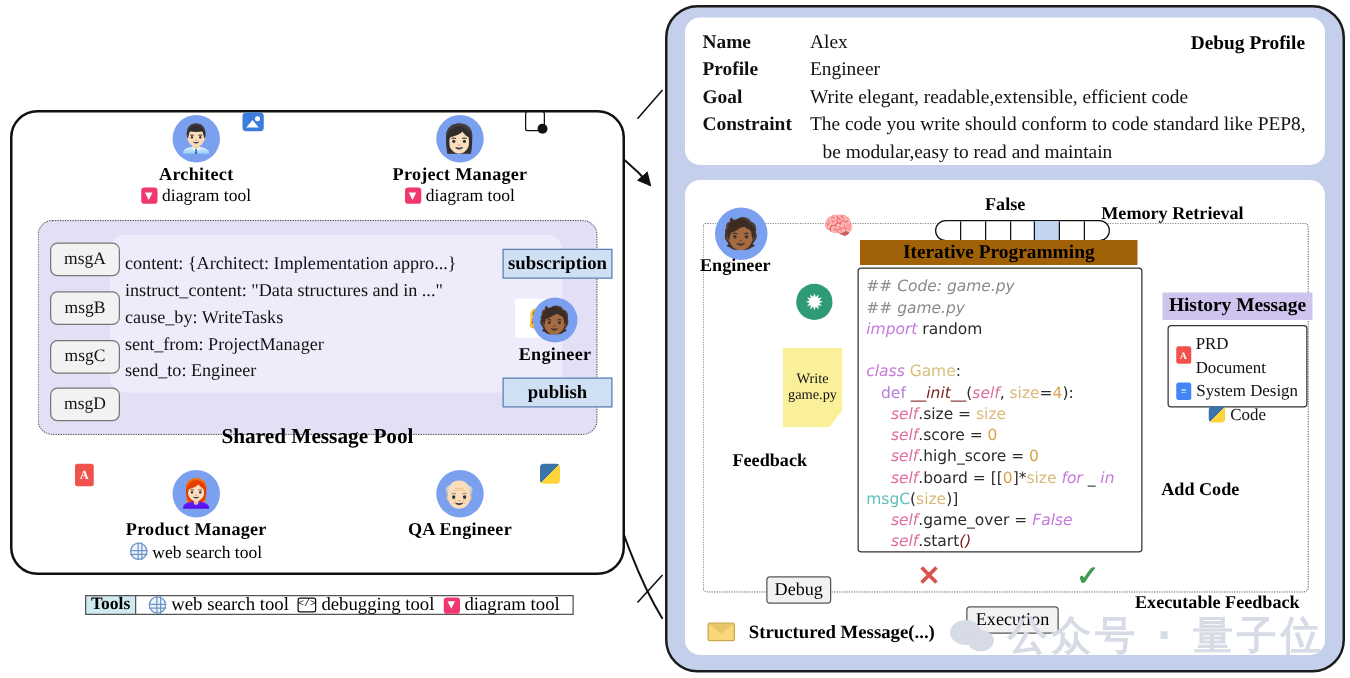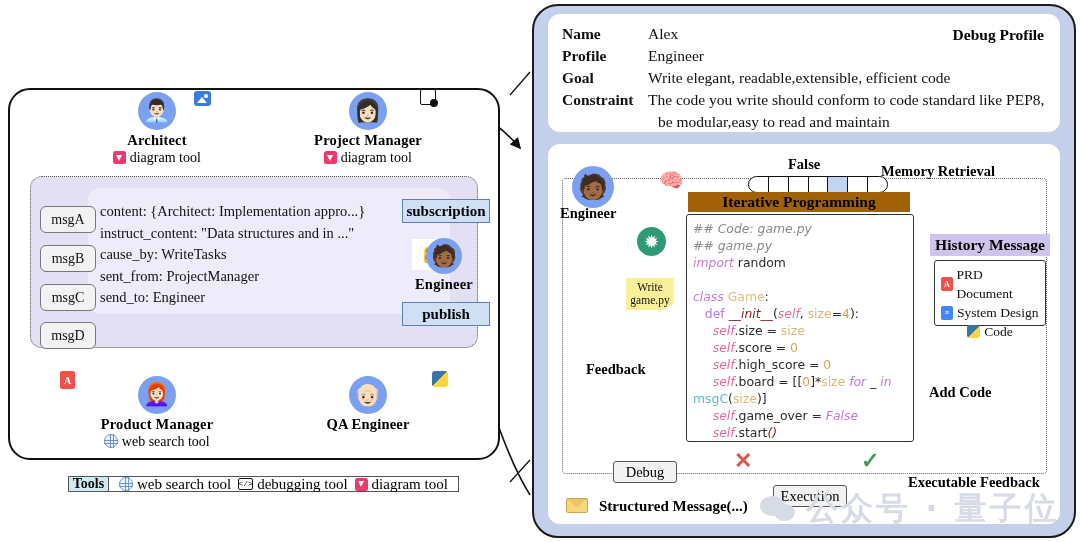--- a/index.html
+++ b/index.html
@@ -83,21 +83,21 @@
     background:#e3e0f5; border:1.6px dotted #555; border-radius:12px;
   }
   #msg-body{
     left:88px; top:188px; width:362px; height:126px;
     background:#eeecfb; border-radius:12px;
   }
   .msg-line{ font-size:14.5px; color:#111; line-height:21.5px; padding-left:12px;}
   .msgbox{
     position:absolute; width:56px;height:27px; border:1.3px solid #777;border-radius:6px;
     background:#f2f2f2; display:flex;align-items:center;justify-content:center;
-    font-size:14px; color:#111;margin-top:12px;
+    font-size:14px; color:#111;
   }
   #pool-title{
     left:30px; top:339px; width:448px; text-align:center;
     font-weight:bold; font-size:17px; color:#000;
   }
 
   .tagbox{
     position:absolute; background:#cfe0f5; border:1.2px solid #5f7fb0;
     font-weight:bold; font-size:15px; color:#000;
     display:flex;align-items:center;justify-content:center; padding:1px 6px;
@@ -192,21 +192,21 @@
   }
   #history-box div{display:flex;align-items:center;gap:4px;line-height:19px;}
 
   
   .nodebox{
     position:absolute; background:#f2f2f2; border:1.2px solid #555; border-radius:3px;
     font-size:14.5px; color:#000; display:flex;align-items:center;justify-content:center;
     padding:1px 6px;
   }
   #note-write{
-    position:absolute; left:626px; top:278px; width:48px; height:32px;
+    position:absolute; left:626px; top:278px; width:48px; height:64px;
     background:#fbf09a; font-size:11.5px; color:#111; text-align:center;
     display:flex;align-items:center;justify-content:center; line-height:13px;
     clip-path:polygon(0 0,100% 0,100% 78%,78% 100%,0 100%);
   }
   #gpt-icon{
     position:absolute; left:637px; top:227px; width:29px;height:29px;border-radius:50%;
     background:#2e9a78; color:#fff; display:flex;align-items:center;justify-content:center;
     font-size:18px;
   }
   #brain-icon{ position:absolute; left:659px; top:168px; font-size:20px; }
@@ -355,20 +355,21 @@
     <div class="msg-line">cause_by: WriteTasks</div>
     <div class="msg-line">sent_from: ProjectManager</div>
     <div class="msg-line">send_to: Engineer</div>
   </div>
 
   <div class="msgbox" style="left:40px;top:194px;">msgA</div>
   <div class="msgbox" style="left:40px;top:233px;">msgB</div>
   <div class="msgbox" style="left:40px;top:272px;">msgC</div>
   <div class="msgbox" style="left:40px;top:310px;">msgD</div>
 
+  <div class="abs" id="pool-title">Shared Message Pool</div>
 
   <div class="tagbox" style="left:402px;top:199px;width:88px;height:24px;">subscription</div>
   <div class="tagbox" style="left:402px;top:302px;width:88px;height:24px;">publish</div>
   <div class="abs" id="ear-box">👂</div>
 
   <div class="role" style="left:404px;top:238px;width:80px;">
     <div class="avatar" style="width:36px;height:36px;font-size:21px;">🧑🏾</div>
     <div class="role-name">Engineer</div>
   </div>
 
@@ -470,21 +471,21 @@
       <span class="ico ico-doc" style="width:12px;height:14px;font-size:8px;">≡</span>
       <span>System Design</span>
     </div>
     <div style="justify-content:center;">
       <span class="ico ico-py" style="width:13px;height:13px;"></span>
       <span>Code</span>
     </div>
   </div>
   <div class="lbl" style="left:929px;top:384px;">Add Code</div>
 
-  <div class="nodebox" style="left:613px;top:461px;width:64px;height:22px;">Debug</div>
+  <div class="nodebox" style="left:613px;top:461px;width:52px;height:22px;">Debug</div>
   <div class="nodebox" style="left:773px;top:485px;width:74px;height:22px;">Execution</div>
   <div class="mark" style="left:734px;top:450px;color:#d9534f;">✕</div>
   <div class="mark" style="left:861px;top:450px;color:#3f9b4f;">✓</div>
   <div class="lbl" style="left:908px;top:474px;">Executable Feedback</div>
 
   <div class="abs" id="envelope-icon"></div>
   <div class="lbl" style="left:599px;top:498px;font-size:15px;">Structured Message(...)</div>
 
   <div class="abs" id="watermark">
     <span id="wm-logo">

